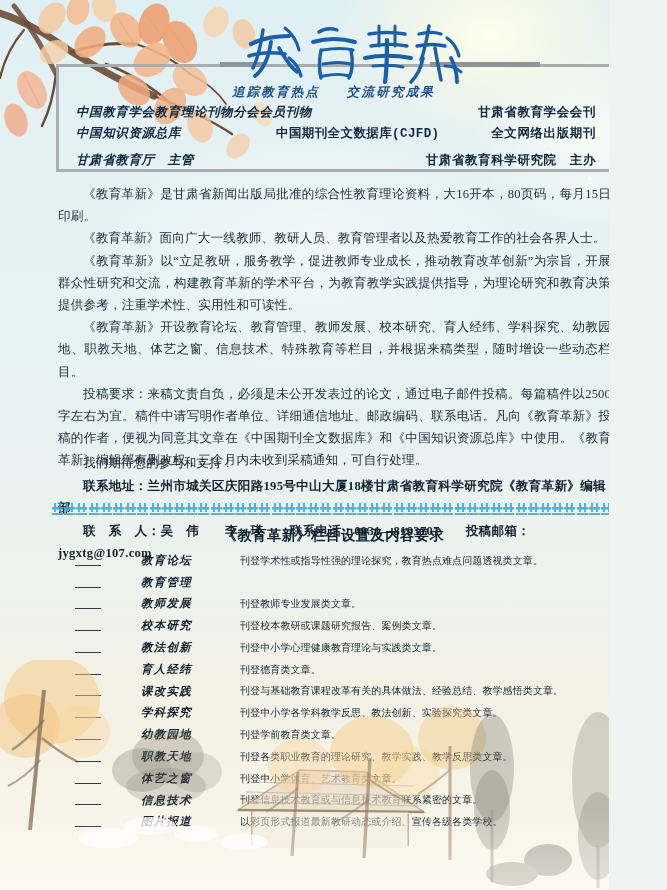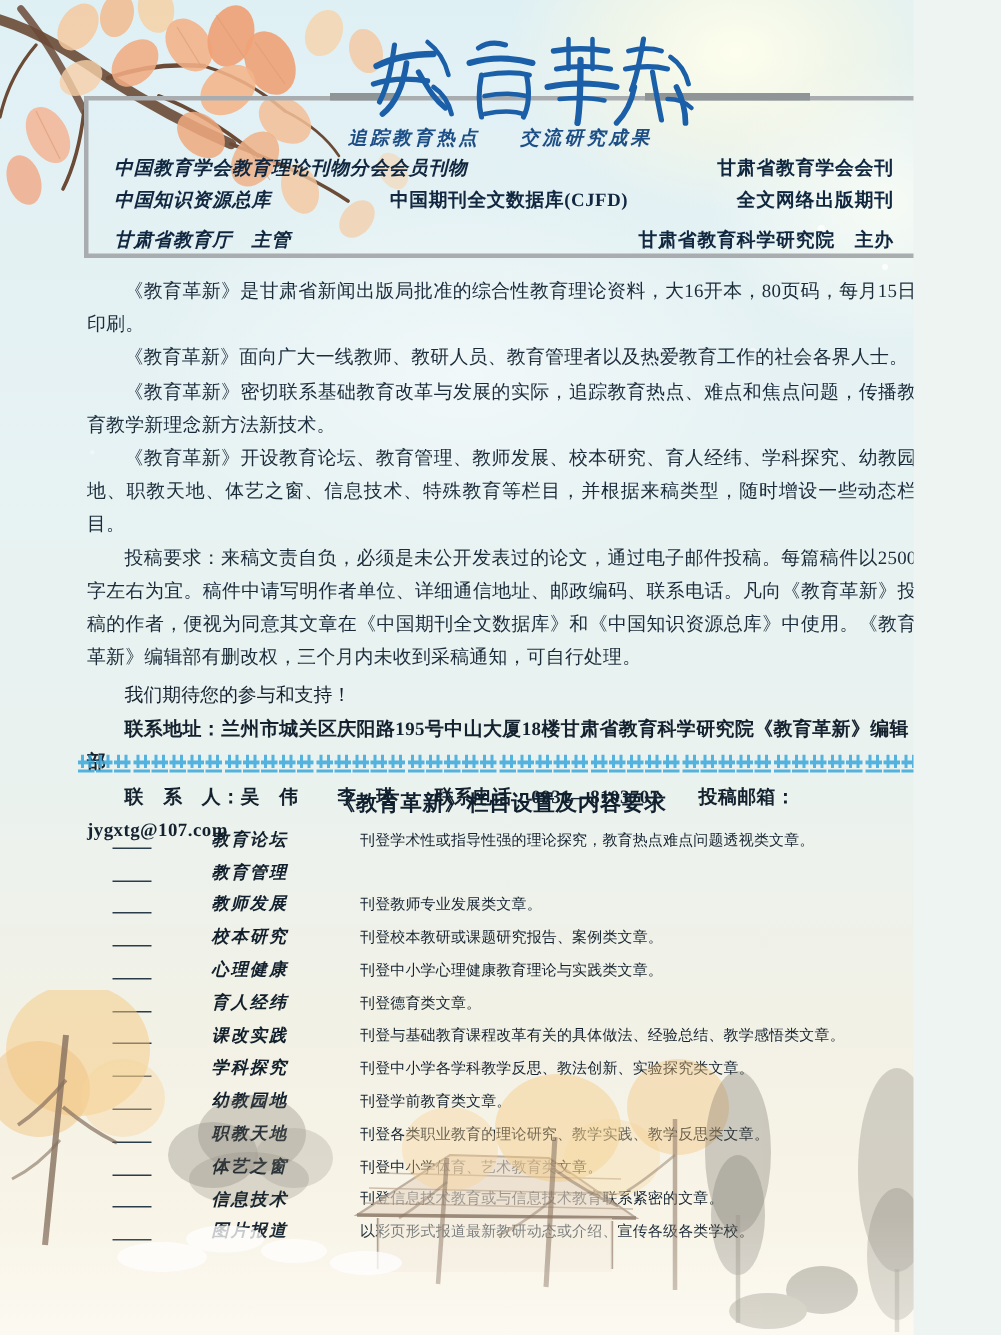--- a/index.html
+++ b/index.html
@@ -120,21 +120,21 @@
     position: absolute;
     left: 76px;
     width: 520px;
     height: 20px;
     font-size: 12.5px;
     font-weight: bold;
     color: #10273f;
     font-family: "Liberation Serif", "DejaVu Serif", serif;
   }
   .mast-row .left  { position: absolute; left: 0; white-space: nowrap; letter-spacing: 0.6px; font-style: italic;}
-  .mast-row .mid   { position: absolute; left: 184px; white-space: nowrap; letter-spacing: 0.4px;}
+  .mast-row .mid   { position: absolute; left: 200px; white-space: nowrap; letter-spacing: 0.4px; font-family: Liberation Mono, monospace;}
   .mast-row .right { position: absolute; right: 0; white-space: nowrap; letter-spacing: 0.6px;}
   #mast-row-1 { top: 104px; }
   #mast-row-2 { top: 125px; text-align: right; }
   #mast-row-3 { top: 152px; }
 
   
   #intro {
     position: absolute;
     left: 58px; top: 183px;
     width: 553px;
@@ -351,21 +351,21 @@
     </div>
     <div class="mast-row" id="mast-row-3">
       <span class="left">甘肃省教育厅　主管</span>
       <span class="right">甘肃省教育科学研究院　主办</span>
     </div>
   </div>
 
   <div id="intro">
     <p class="para">《教育革新》是甘肃省新闻出版局批准的综合性教育理论资料，大16开本，80页码，每月15日印刷。</p>
     <p class="para">《教育革新》面向广大一线教师、教研人员、教育管理者以及热爱教育工作的社会各界人士。</p>
-    <p class="para">《教育革新》密切联系基础教育改革与发展的实际，追踪教育热点、难点和焦点问题，传播教育教学新理念新方法新技术。</p>
+    <p class="para">《教育革新》以“立足教研，服务教学，促进教师专业成长，推动教育改革创新”为宗旨，开展群众性研究和交流，构建教育革新的学术平台，为教育教学实践提供指导，为理论研究和教育决策提供参考，注重学术性、实用性和可读性。</p>
     <p class="para">《教育革新》开设教育论坛、教育管理、教师发展、校本研究、育人经纬、学科探究、幼教园地、职教天地、体艺之窗、信息技术、特殊教育等栏目，并根据来稿类型，随时增设一些动态栏目。</p>
     <p class="para">投稿要求：来稿文责自负，必须是未公开发表过的论文，通过电子邮件投稿。每篇稿件以2500字左右为宜。稿件中请写明作者单位、详细通信地址、邮政编码、联系电话。凡向《教育革新》投稿的作者，便视为同意其文章在《中国期刊全文数据库》和《中国知识资源总库》中使用。《教育革新》编辑部有删改权，三个月内未收到采稿通知，可自行处理。</p>
   </div>
 
   <div id="contact-block">
     <div class="contact-line">我们期待您的参与和支持！</div>
     <div class="contact-line bold">
       <span>联系地址</span><span>：</span><span>兰州市城关区庆阳路195号中山大厦18楼甘肃省教育科学研究院《教育革新》编辑部</span>
     </div>
     <div class="contact-line bold">
@@ -440,21 +440,21 @@
           <span class="col-name">教师发展</span>
           <span class="col-desc">刊登教师专业发展类文章。</span>
         </div>
         <div class="col-row">
           <span class="col-dash"></span>
           <span class="col-name">校本研究</span>
           <span class="col-desc">刊登校本教研或课题研究报告、案例类文章。</span>
         </div>
         <div class="col-row">
           <span class="col-dash"></span>
-          <span class="col-name">心理健康</span>
+          <span class="col-name">教法创新</span>
           <span class="col-desc">刊登中小学心理健康教育理论与实践类文章。</span>
         </div>
         <div class="col-row">
           <span class="col-dash"></span>
           <span class="col-name">育人经纬</span>
           <span class="col-desc">刊登德育类文章。</span>
         </div>
         <div class="col-row">
           <span class="col-dash"></span>
           <span class="col-name">课改实践</span>

